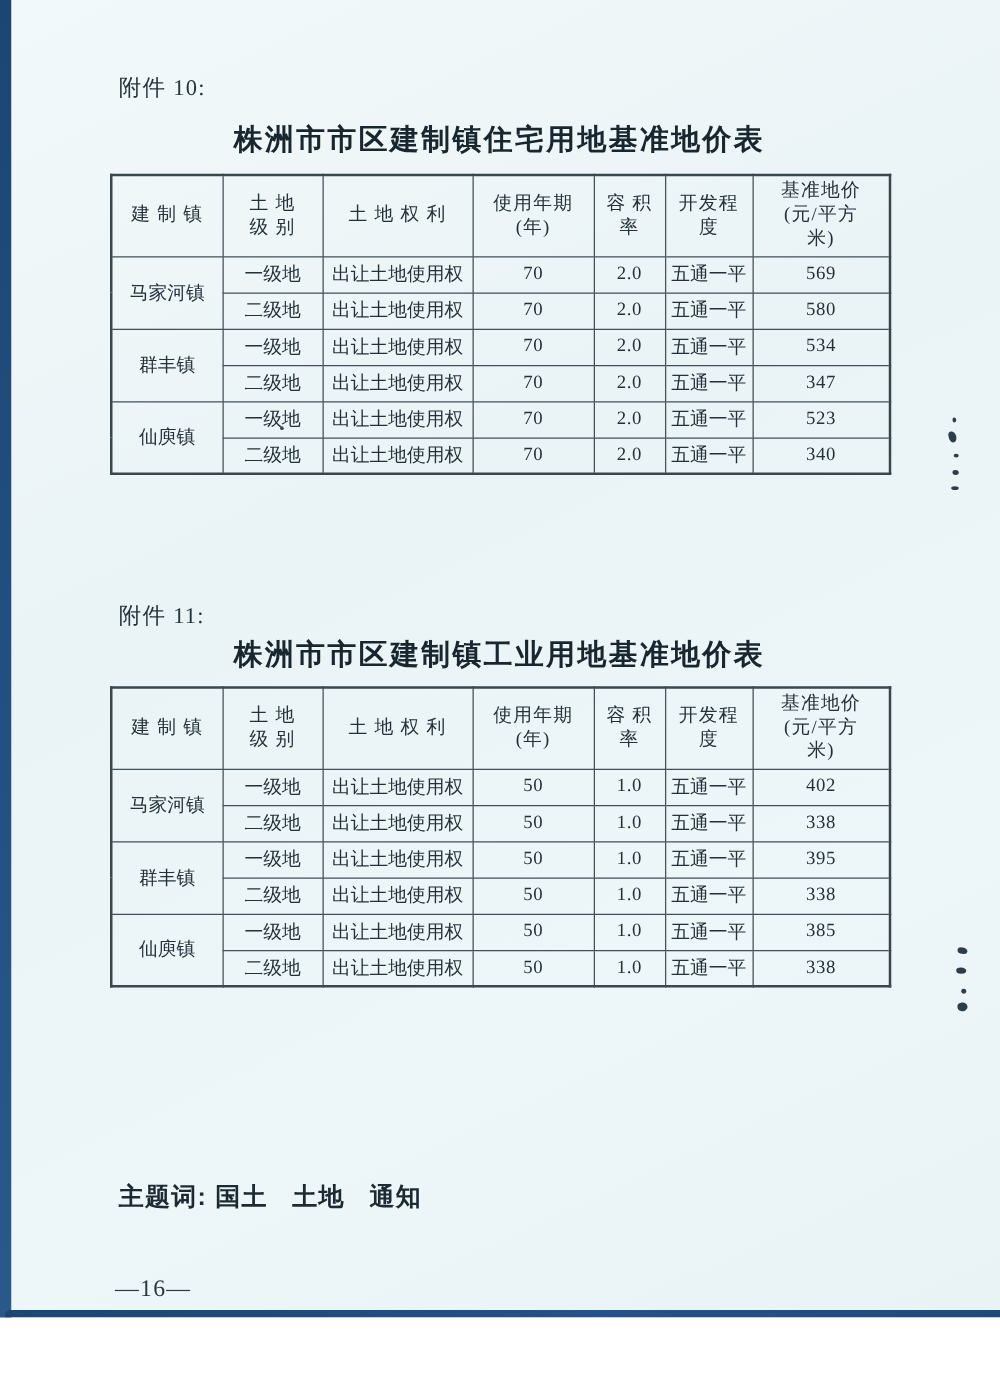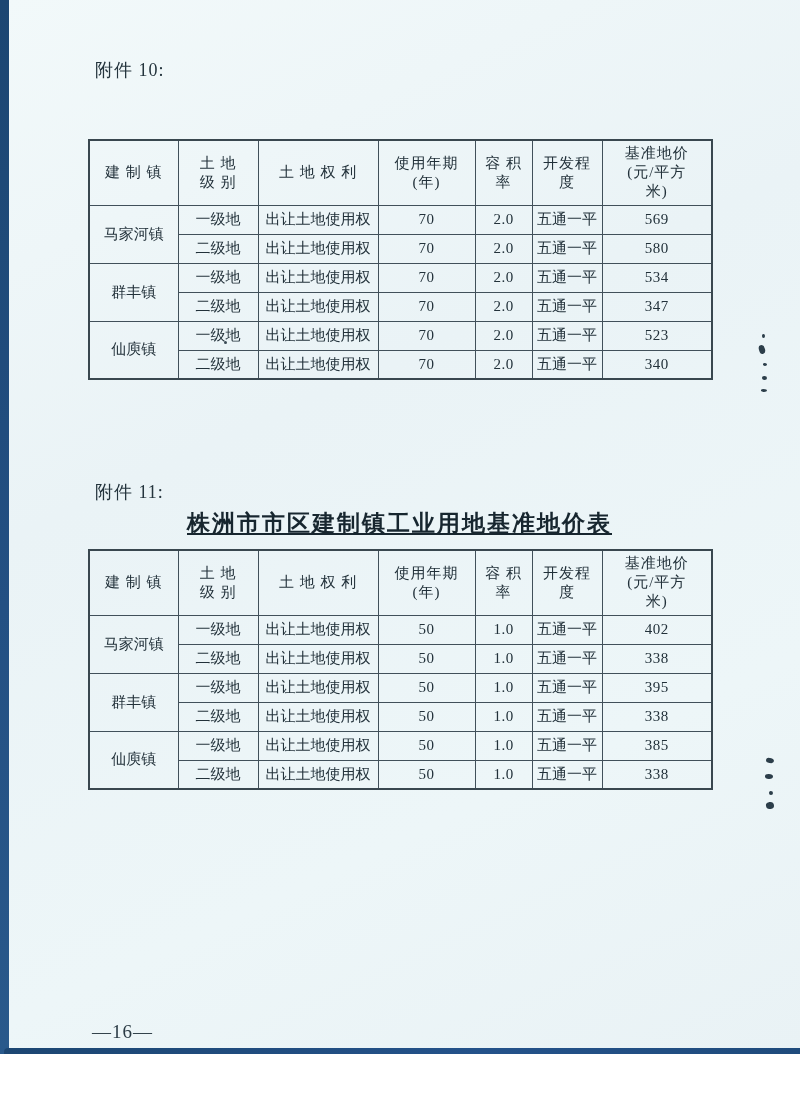--- a/index.html
+++ b/index.html
@@ -60,20 +60,21 @@
 </head>
 <body>
 
 <div id="page">
 
   <div class="edge-left"></div>
   <div class="edge-bottom"></div>
 
   <div class="attachment-label" style="top:58px;">附件 10:</div>
 
+  <div class="doc-title" style="top:96px;">株洲市市区建制镇住宅用地基准地价表</div>
 
   <table class="price-table" style="top:139px;">
     <colgroup>
       <col style="width:89px">
         <col style="width:80px">
         <col style="width:120px">
       <col style="width:97px">
         <col style="width:57px">
         <col style="width:70px">
         <col style="width:110px">
@@ -143,21 +144,21 @@
         <td class="num">70</td>
         <td class="num">2.0</td>
         <td>五通一平</td>
         <td class="num">340</td>
       </tr>
     </tbody>
   </table>
 
   <div class="attachment-label" style="top:480px;">附件 11:</div>
 
-  <div class="doc-title" style="top:508px;text-decoration:underline;">株洲市市区建制镇工业用地基准地价表</div>
+  <div class="doc-title" style="top:508px;">株洲市市区建制镇工业用地基准地价表</div>
 
   <table class="price-table" style="top:549px;">
     <colgroup>
       <col style="width:89px">
         <col style="width:80px">
         <col style="width:120px">
       <col style="width:97px">
         <col style="width:57px">
         <col style="width:70px">
         <col style="width:110px">
@@ -225,20 +226,21 @@
         <td>二级地</td>
         <td>出让土地使用权</td>
         <td class="num">50</td>
         <td class="num">1.0</td>
         <td>五通一平</td>
         <td class="num">338</td>
       </tr>
     </tbody>
   </table>
 
+  <div class="subject-line">主题词: 国土   土地   通知</div>
 
   <div class="page-number">—16—</div>
 
   <div>
     <div class="speck" style="left:762px;top:334px;width:3px;height:4px;"></div>
     <div class="speck" style="left:759px;top:345px;width:6px;height:9px;transform:rotate(-15deg);"></div>
     <div class="speck" style="left:763px;top:363px;width:4px;height:3px;"></div>
     <div class="speck" style="left:762px;top:376px;width:5px;height:4px;"></div>
     <div class="speck" style="left:761px;top:389px;width:6px;height:3px;"></div>
     <div class="speck" style="left:766px;top:758px;width:8px;height:5px;transform:rotate(10deg);"></div>

